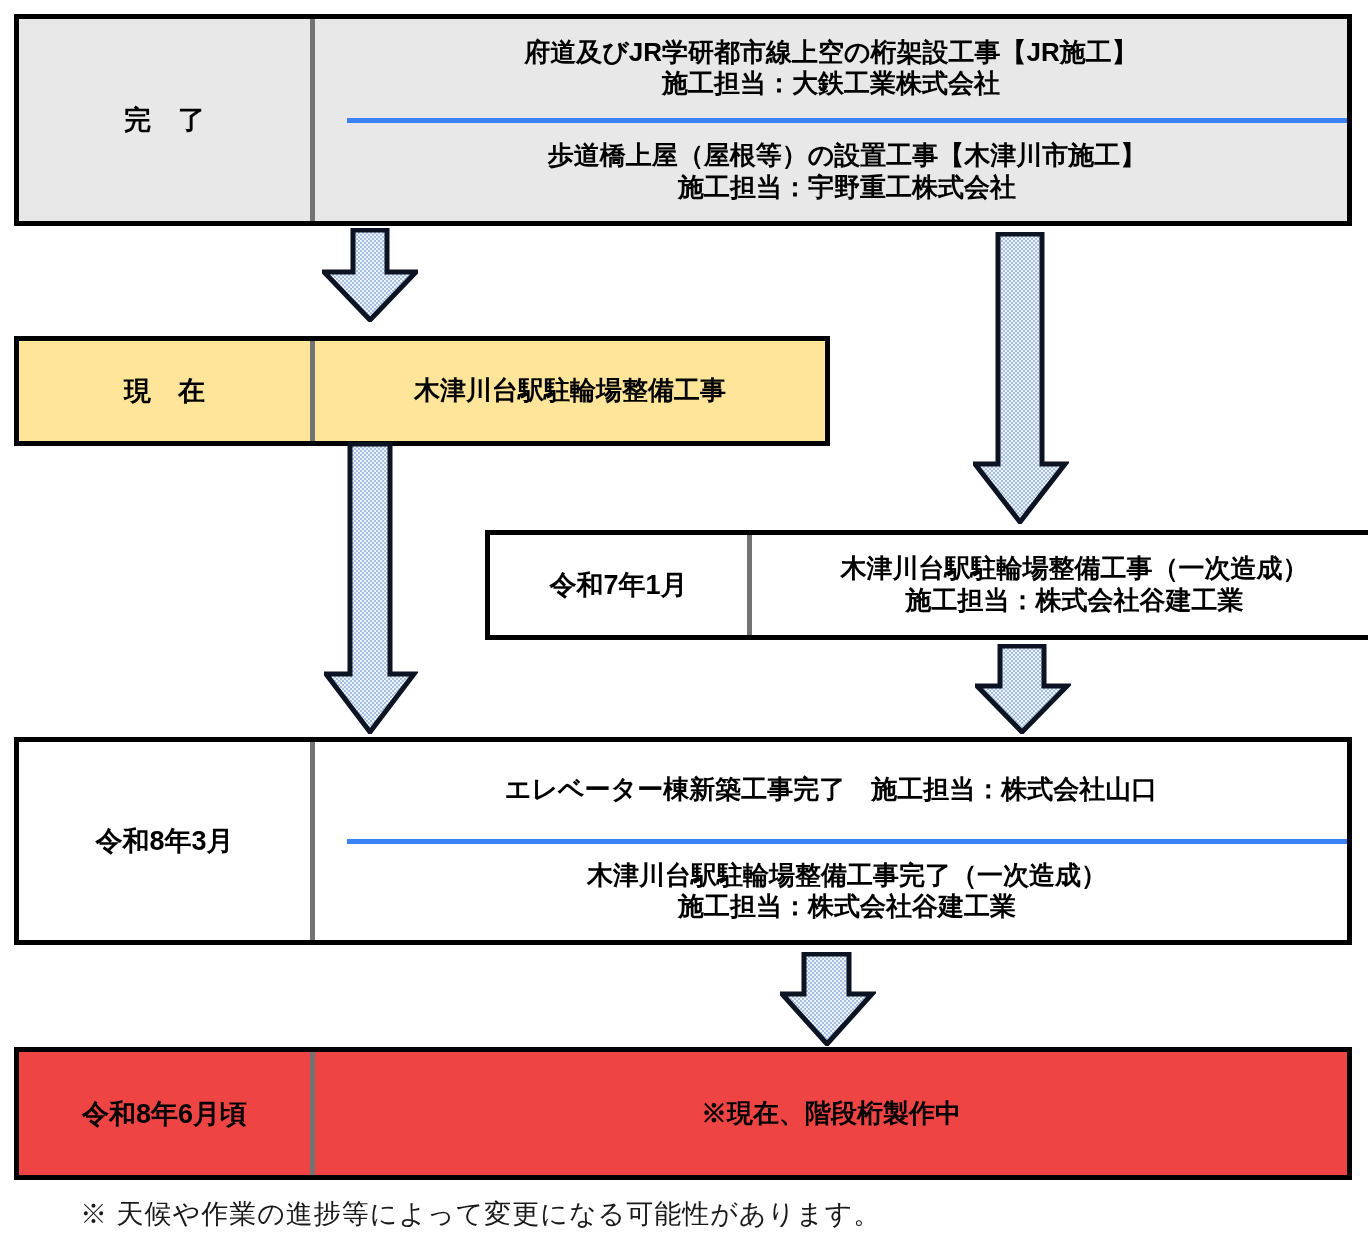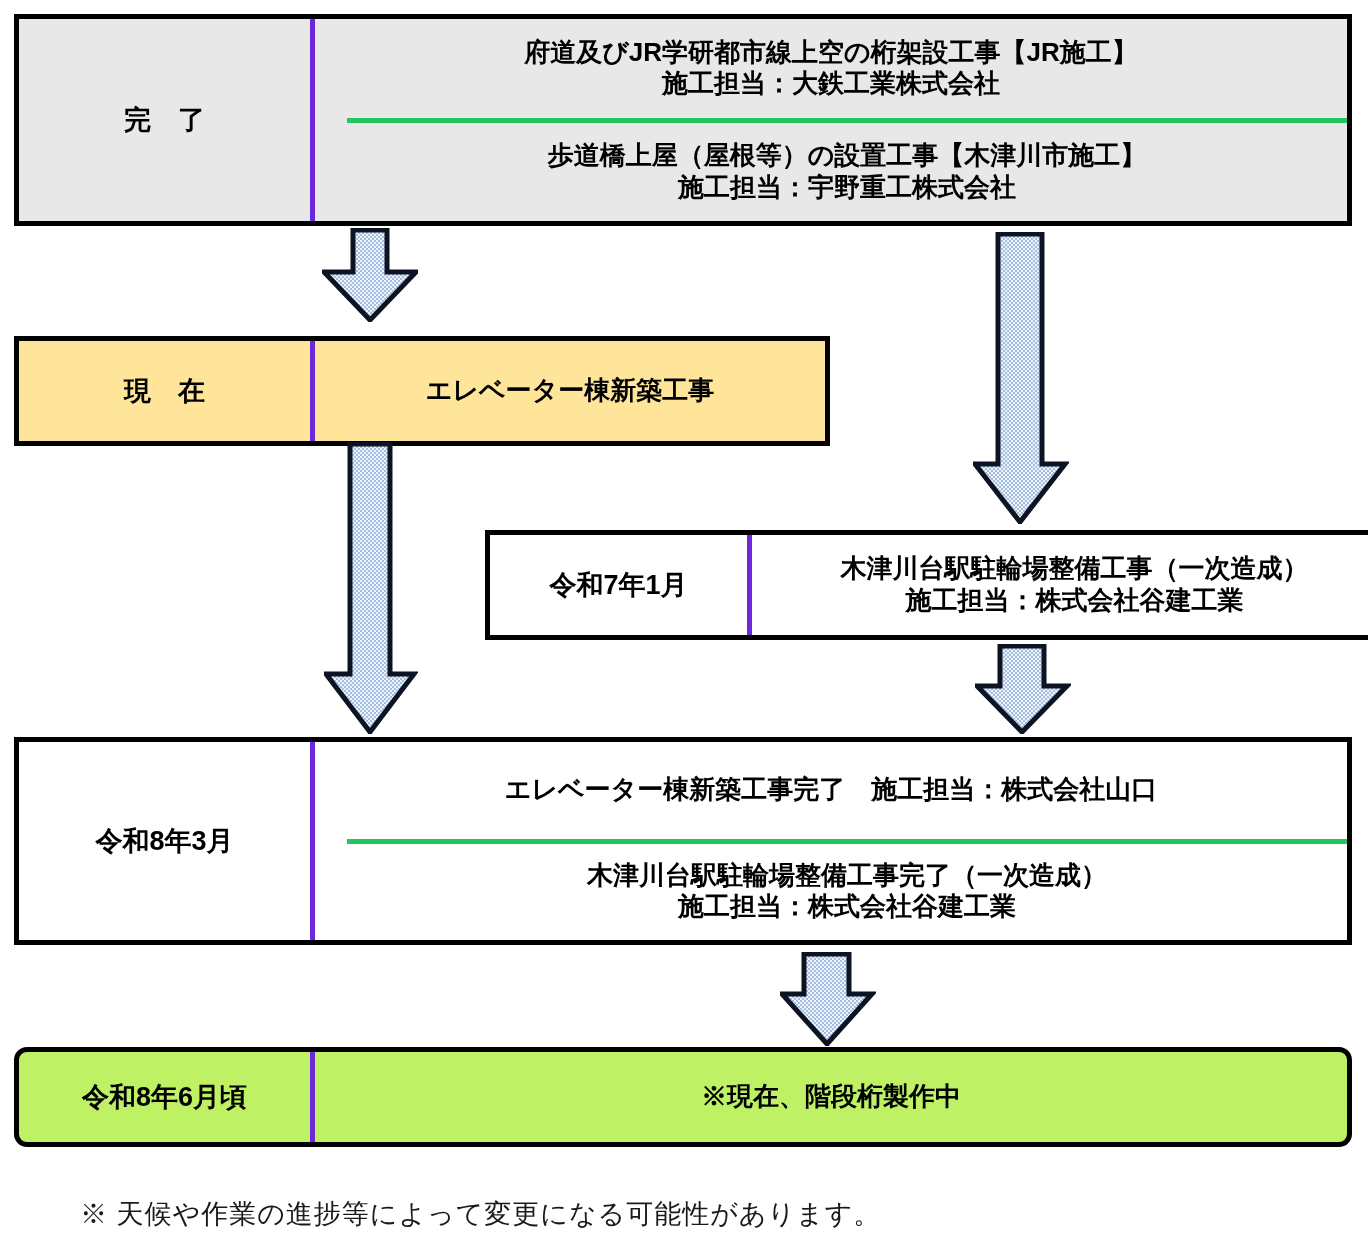--- a/index.html
+++ b/index.html
@@ -18,21 +18,21 @@
   .box {
     position: absolute;
     border: 5px solid #000000;
     box-sizing: border-box;
     display: flex;
     font-weight: bold;
     color: #000000;
   }
   .label-cell {
     flex: 0 0 auto;
-    border-right: 5px solid #6d28d9;
+    border-right: 5px solid #737373;
     display: flex;
     align-items: center;
     justify-content: center;
     font-size: 27px;
     text-align: center;
   }
   .content {
     flex: 1 1 auto;
     min-width: 0;
     display: flex;
@@ -43,26 +43,26 @@
     display: flex;
     flex-direction: column;
     justify-content: space-evenly;
     align-items: center;
     text-align: center;
     font-size: 26px;
     line-height: 1.15;
     padding: 17px 10px;
     box-sizing: border-box;
   }
-  .crow + .crow { border-top: 5px solid #22c55e; margin-left: 32px; }
+  .crow + .crow { border-top: 5px solid #3b82f6; margin-left: 32px; }
   .box-completed  { left: 14px;  top: 14px;   width: 1338px; height: 212px; background: #E8E8E8; }
   .box-current    { left: 14px;  top: 336px;  width: 816px;  height: 110px; background: #FFE599; }
   .box-reiwa7jan  { left: 437px; top: 530px;  width: 917px;  height: 110px; background: #ffffff; margin-left: 48px; }
   .box-reiwa8mar  { left: 14px;  top: 737px;  width: 1338px; height: 208px; background: #ffffff; }
-  .box-reiwa8jun  { left: 14px;  top: 1047px; width: 1338px; height: 100px; background: #bef264; border-radius: 13px; }
+  .box-reiwa8jun  { left: 14px;  top: 1047px; width: 1338px; height: 133px; background: #ef4444; }
   .label-w291 { width: 291px; }
   .label-w257 { width: 257px; }
   .arrow { position: absolute; }
   .arrow-1 { left: 322px; top: 228px; }
   .arrow-2 { left: 973px; top: 232px; }
   .arrow-3 { left: 324px; top: 442px; }
   .arrow-4 { left: 975px; top: 644px; }
   .arrow-5 { left: 780px; top: 952px; }
   .footnote {
     position: absolute;
@@ -109,21 +109,21 @@
   </svg>
 
   <svg class="arrow arrow-2" width="96" height="292" viewBox="0 0 96 292">
     <polygon points="25,2 69,2 69,232 92,232 47,290 2,232 25,232" fill="url(#dither)" stroke="#0C1322" stroke-width="5" stroke-linejoin="miter"></polygon>
   </svg>
 
   <div class="box box-current">
     <div class="label-cell label-w291">現　在</div>
     <div class="content">
       <div class="crow">
-        <div>エレベーター棟新築工事</div>
+        <div>木津川台駅駐輪場整備工事</div>
       </div>
     </div>
   </div>
 
   <svg class="arrow arrow-3" width="94" height="292" viewBox="0 0 94 292">
     <polygon points="26,2 66,2 66,232 90,232 46,290 2,232 26,232" fill="url(#dither)" stroke="#0C1322" stroke-width="5" stroke-linejoin="miter"></polygon>
   </svg>
 
   <div class="box box-reiwa7jan">
     <div class="label-cell label-w257">令和7年1月</div>

